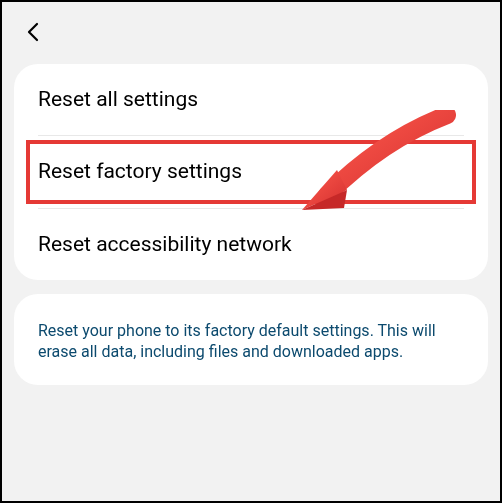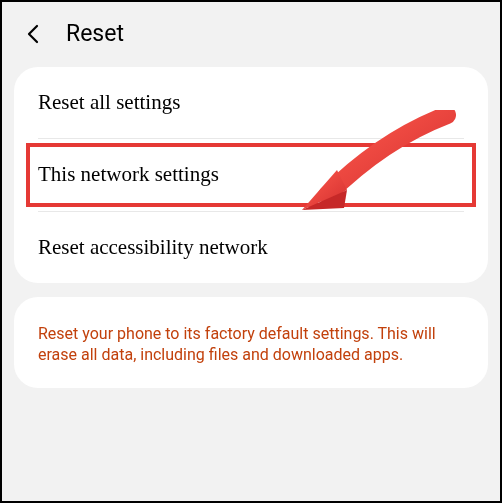--- a/index.html
+++ b/index.html
@@ -47,25 +47,24 @@
     }
     .list-item {
       padding: 22px 24px;
       position: relative;
     }
     .list-item-title {
       font-size: 21px;
       font-weight: 400;
       color: #000;
       line-height: 1.3;
-      font-family: Liberation Serif, serif;
     }
     .list-item-subtitle {
       font-size: 16px;
-      color: #c2410c;
+      color: #0c4a6e;
       margin-top: 4px;
       line-height: 1.35;
     }
     .divider {
       height: 1px;
       background: #e8e8e8;
       margin: 0 24px;
     }
     .highlight-box {
       position: absolute;
@@ -85,30 +84,29 @@
   </style>
 </head>
 <body>
 
 <div class="header">
   <div class="back-icon">
     <svg viewBox="0 0 16 24" fill="none" stroke="#000" stroke-width="2.2" stroke-linecap="round" stroke-linejoin="round">
       <polyline points="11,4 3,12 11,20"></polyline>
     </svg>
   </div>
-  <div class="header-title">Reset</div>
 </div>
 
 <div class="card">
   <div class="list-item">
     <div class="list-item-title">Reset all settings</div>
   </div>
   <div class="divider"></div>
   <div class="list-item" style="position:relative;">
-    <div class="list-item-title">This network settings</div>
+    <div class="list-item-title">Reset factory settings</div>
     <div class="highlight-box"></div>
   </div>
   <div class="divider"></div>
   <div class="list-item">
     <div class="list-item-title">Reset accessibility network</div>
   </div>
 </div>
 
 <div class="card">
   <div class="list-item">

